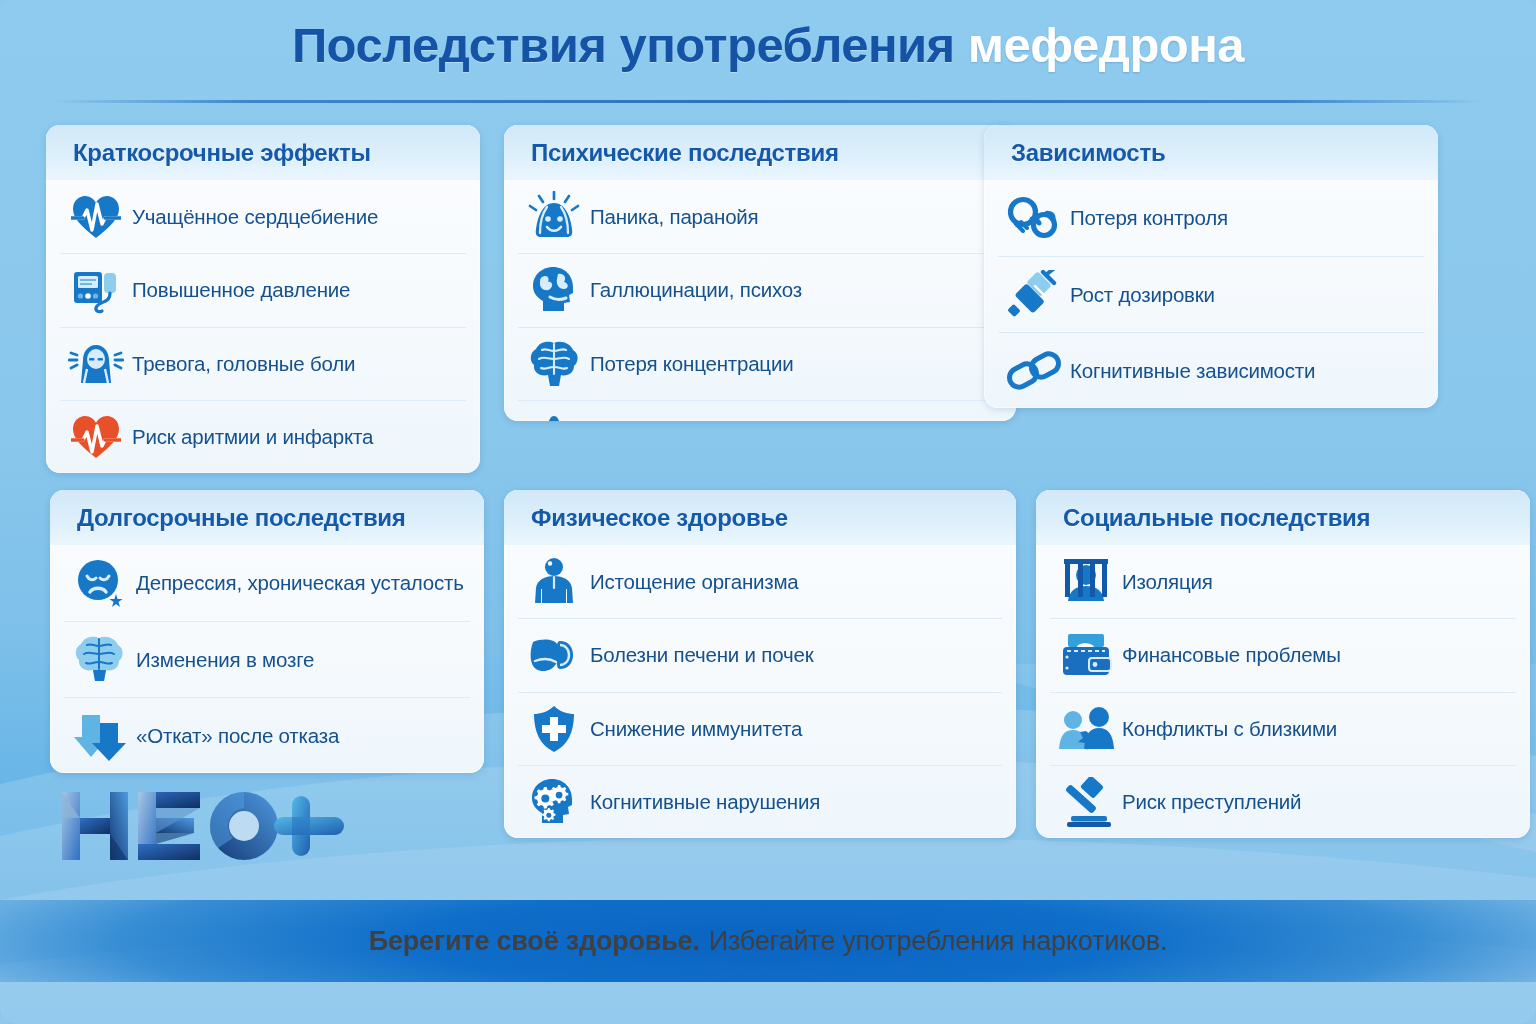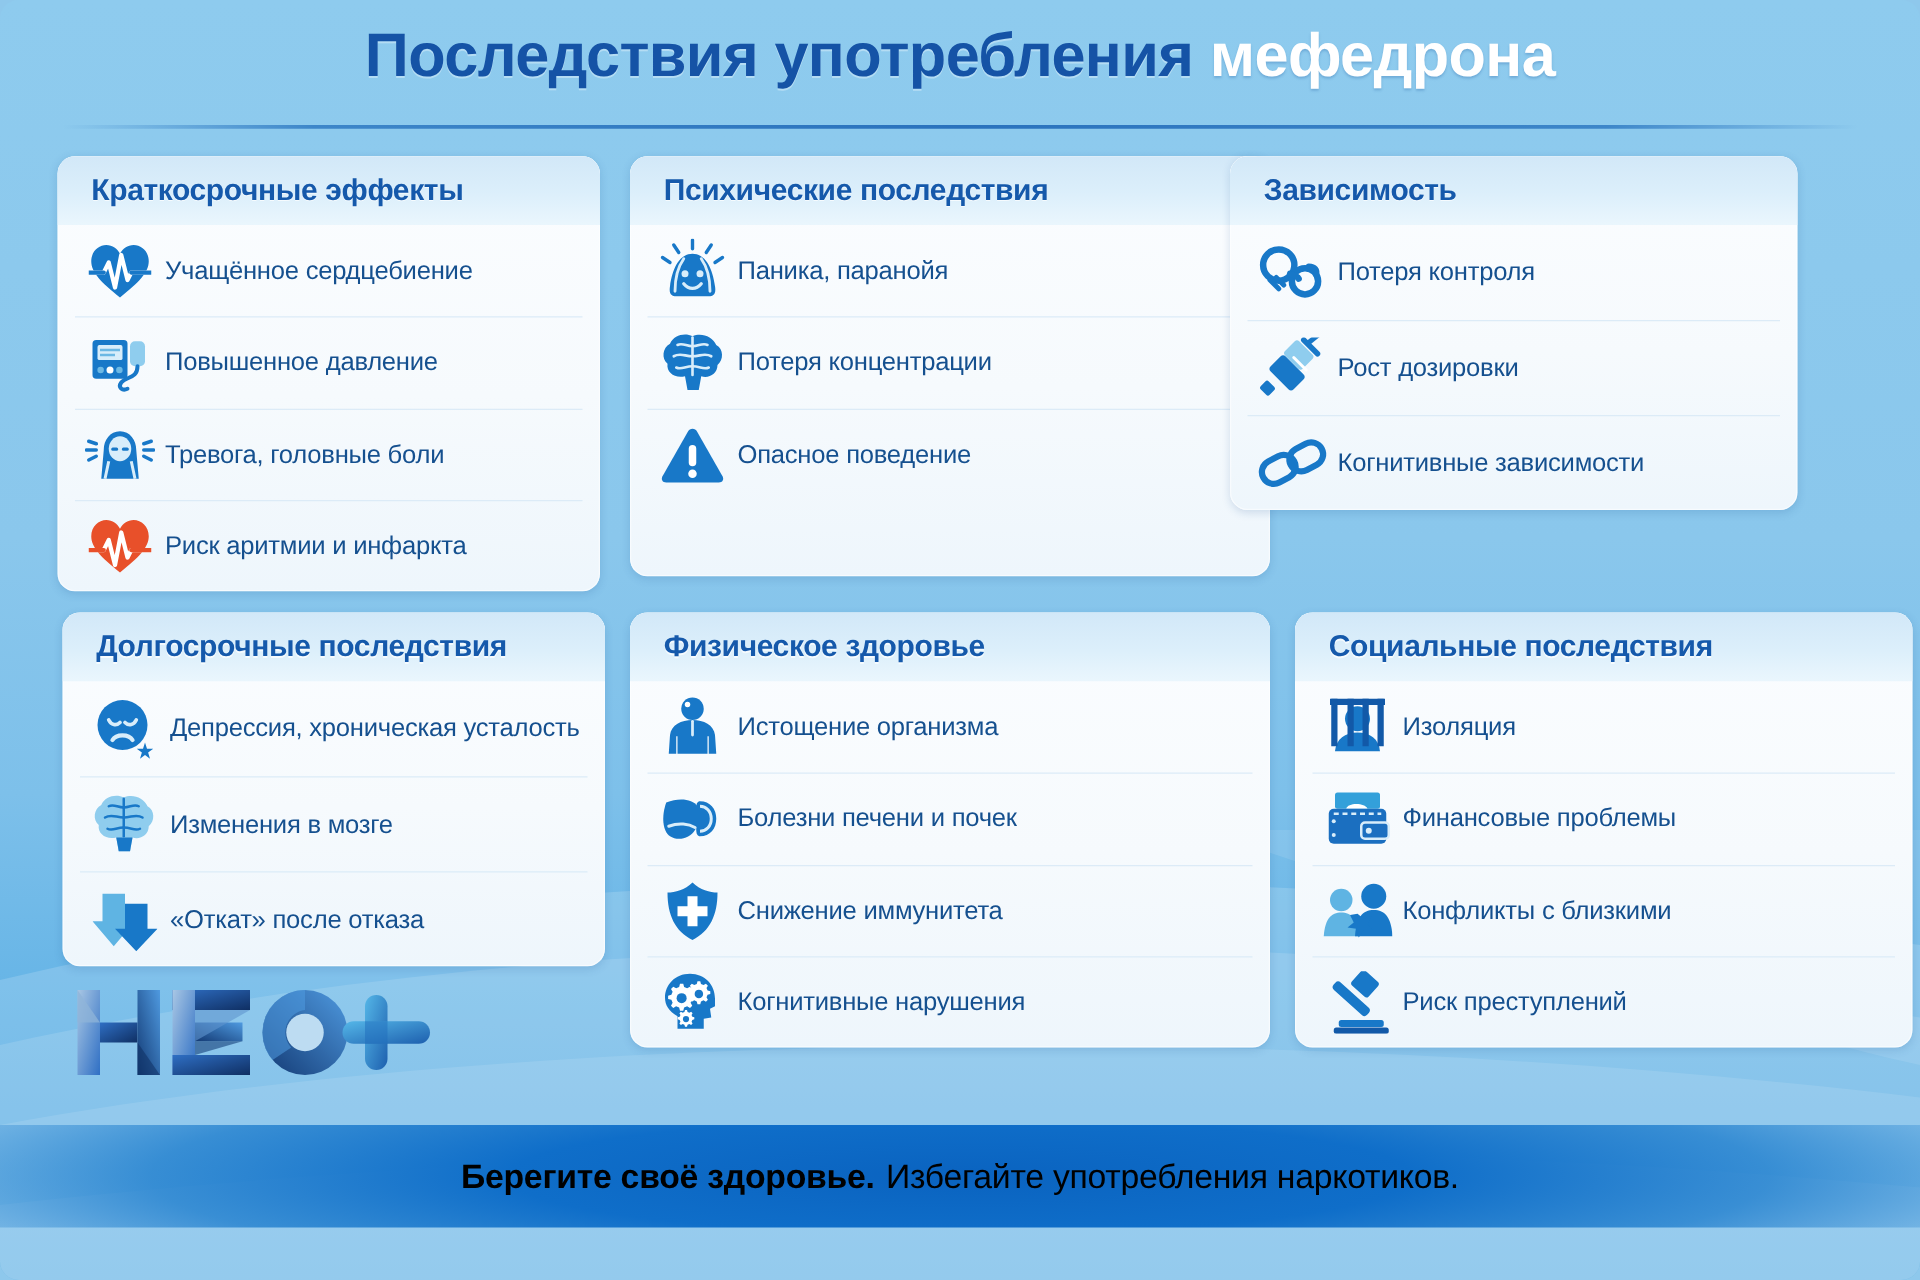--- a/index.html
+++ b/index.html
@@ -69,42 +69,42 @@
     display:flex;align-items:center;justify-content:center;
   }
   .row-icon svg{display:block;}
   .row-label{
     color:#15508f;font-size:20.5px;font-weight:normal;letter-spacing:-0.2px;
     white-space:nowrap;
   }
 
   
   #card-0{left:46px;  top:0;   width:434px; height:348px;}
-  #card-1{left:504px; top:0;   width:512px; height:336px;}
+  #card-1{left:504px; top:0;   width:512px; height:296px;}
   #card-2{left:984px;top:0;   width:454px; height:283px;}
   #card-3{left:50px;  top:365px;width:434px; height:283px;}
   #card-4{left:504px; top:365px;width:512px; height:348px;}
   #card-5{left:1036px;top:365px;width:494px; height:348px;}
 
   #card-0 .row,#card-1 .row,#card-4 .row,#card-5 .row{height:73.25px;}
   #card-2 .row,#card-3 .row{height:76px;}
 
   
   .logo{position:absolute;left:58px;top:788px;width:290px;height:76px;}
 
   
   .footer-band{
     position:absolute;left:0;top:900px;width:1536px;height:82px;
     background:
       radial-gradient(ellipse 62% 150% at 50% 50%, #0a63c0 0%, #0f6ec9 38%, rgba(30,125,205,.78) 68%, rgba(70,165,225,0) 100%);
   }
   .footer-text{
     position:absolute;left:0;top:900px;width:1536px;height:82px;
     display:flex;align-items:center;justify-content:center;
-    font-size:27px;white-space:nowrap;color:#000000;
+    font-size:27px;white-space:nowrap;color:#404040;
     letter-spacing:-0.2px;
   }
   .footer-text .f-bold{font-weight:bold;}
   .footer-text .f-reg{font-weight:normal;}
 </style>
 </head>
 <body>
 
 <div class="stage">
 
@@ -215,20 +215,31 @@
                   <path d="M16,11 L12,5"></path>
                   <path d="M38,11 L42,5"></path>
                 <path d="M9,19 L3,15"></path>
                   <path d="M45,19 L51,15"></path>
               </g>
             </svg>
           </span>
           <span class="row-label">Паника, паранойя</span>
         </div>
 
+        <div class="row">
+          <span class="row-icon">
+            <svg width="52" height="50" viewBox="0 0 52 50">
+              <path d="M25,2 C37,2 45,11 45,22 L45,28 L41,30 L42,37 L36,38 L36,46 L15,46 L15,36 C8,32 5,27 5,21 C5,11 13,2 25,2 Z" fill="#1878c8"></path>
+              <path d="M14,12 C19,9 22,13 20,17 C24,16 26,21 22,24 C18,27 12,24 12,19 C12,15 12,13 14,12 Z" fill="#d8edfa"></path>
+              <path d="M30,9 C36,8 39,13 36,17 C41,18 41,24 36,24 C30,24 28,18 29,14 Z" fill="#d8edfa"></path>
+              <path d="M22,32 C27,35 33,35 38,33" stroke="#d8edfa" stroke-width="3" fill="none" stroke-linecap="round"></path>
+            </svg>
+          </span>
+          <span class="row-label">Галлюцинации, психоз</span>
+        </div>
 
         <div class="row">
           <span class="row-icon">
             <svg width="52" height="48" viewBox="0 0 52 48">
               <path d="M26,3 C33,0 42,3 45,10 C51,13 51,22 46,26 C46,33 39,37 33,35 L31,46 L22,46 L20,35 C12,37 5,32 6,25 C1,21 2,12 8,9 C11,2 20,0 26,3 Z" fill="#1878c8"></path>
               <g stroke="#d8edfa" stroke-width="2.1" fill="none" stroke-linecap="round">
                 <path d="M26,4 L26,34"></path>
                 <path d="M26,11 C21,11 18,8 14,10"></path>
                 <path d="M26,19 C20,19 16,16 11,19"></path>
                 <path d="M26,27 C20,27 17,30 13,28"></path>

